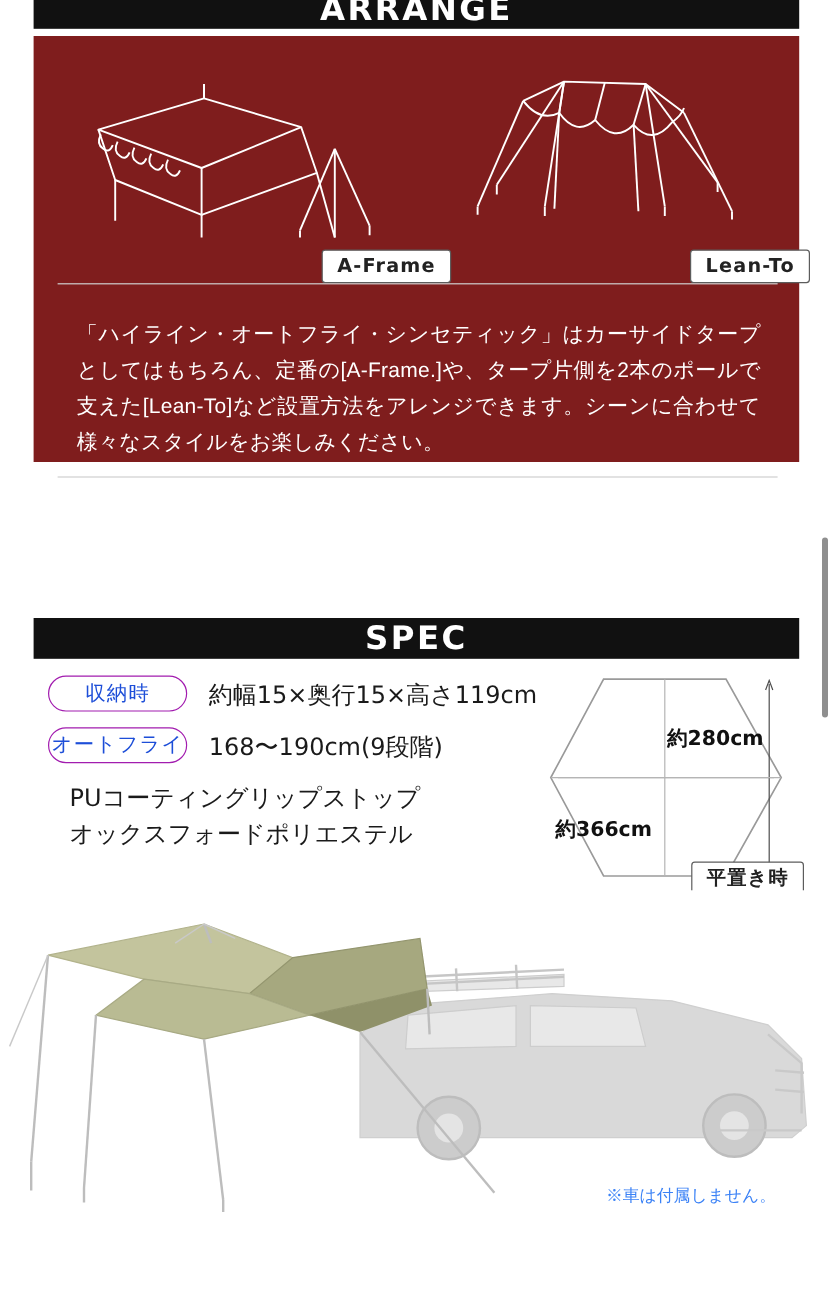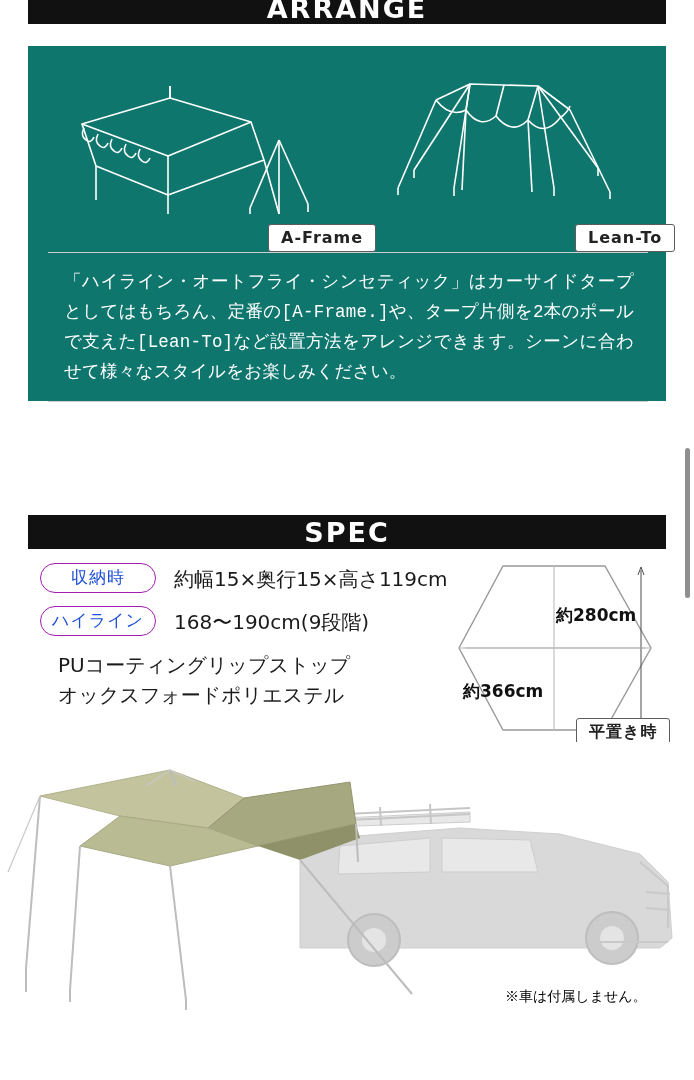--- a/index.html
+++ b/index.html
@@ -29,23 +29,23 @@
     left:0; top:0; width:694px;
   }
   #arrange-banner {
     position:absolute;
     left:28px; top:-8px;
     width:638px; height:32px;
     padding-top:1px;
   }
   #arrange-panel {
     position:absolute;
-    left:28px; top:46px;
+    left:28px; top:30px;
     width:638px; height:355px;
-    background:#0f766e;
+    background:#7f1d1d;
   }
 
   
   .illus {
     position:absolute;
     top:16px;
   }
   #illus-aframe { left:18px; width:300px; height:170px; }
   #illus-leanto { left:330px; width:290px; height:170px; }
 
@@ -73,23 +73,24 @@
     width:600px;
     border-top:1px solid #cfcfcf;
     border-bottom:1px solid #cfcfcf;
     padding:14px 0 14px 0;
   }
   #arrange-desc {
     color:#ffffff;
     font-size:17.5px;
     line-height:1.72;
     letter-spacing:0.2px;
-    font-family:Liberation Mono, monospace;
+    font-family:Liberation Sans, sans-serif;
     text-align:justify;
     padding:0 14px 0 16px;
+    margin-top:12px;
   }
 
   
   #spec-banner {
     position:absolute;
     left:28px; top:497px;
     width:638px; height:34px;
     padding-top:2px;
     margin-top:18px;
   }
@@ -153,21 +154,21 @@
   #photo {
     position:absolute;
     left:0; top:742px;
     width:694px; height:300px;
     background:#ffffff;
   }
   #photo-note {
     position:absolute;
     left:505px; top:988px;
     font-size:14px;
-    color:#000000;
+    color:#3b82f6;
     font-family:Liberation Serif, serif;
     white-space:nowrap;
   }
 
   
   #scrollbar-track {
     position:absolute;
     right:2px; top:0;
     width:5px; height:1080px;
     background:transparent;
@@ -263,21 +264,21 @@
 <div class="banner" id="spec-banner">
   <span>SPEC</span>
 </div>
 
 <div id="spec-table">
   <div class="spec-row">
     <div class="spec-key">収納時</div>
     <div class="spec-val">約幅15×奥行15×高さ119cm</div>
   </div>
   <div class="spec-row">
-    <div class="spec-key">ハイライン</div>
+    <div class="spec-key">オートフライ</div>
     <div class="spec-val">168〜190cm(9段階)</div>
   </div>
   <div class="spec-row">
     <div class="spec-val">PUコーティングリップストップ
 オックスフォードポリエステル</div>
   </div>
 </div>
 
 <svg id="hex-diagram" viewBox="0 0 215 200">
   <g fill="none" stroke="#9a9a9a" stroke-width="1.4">

